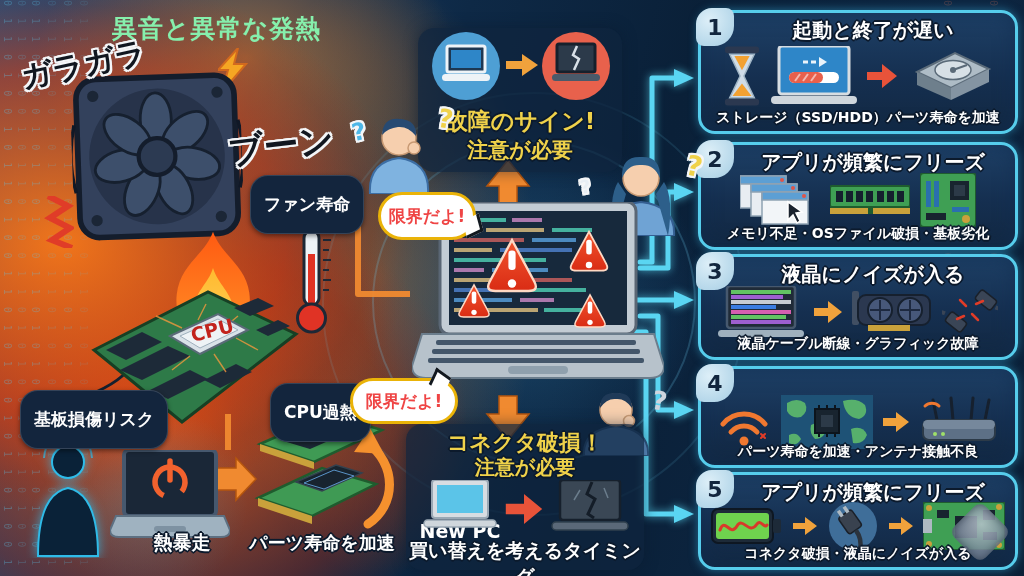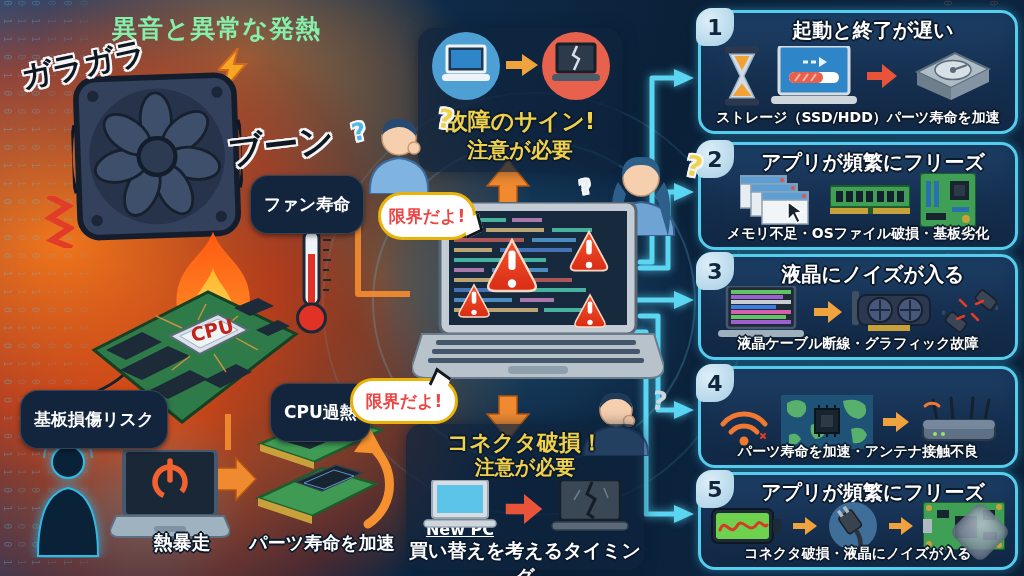--- a/index.html
+++ b/index.html
@@ -355,21 +355,21 @@
     </svg>
     <svg class="abs" style="left:98px;top:70px;" width="40" height="30" viewBox="0 0 34 28">
       <polygon points="0,9 17,9 17,0 34,14 17,28 17,19 0,19" fill="#e85339"></polygon>
     </svg>
     <svg class="abs" style="left:144px;top:56px;" width="80" height="52" viewBox="0 0 80 52">
       <rect x="10" y="0" width="60" height="40" rx="3" fill="#3a4755" stroke="#16202c" stroke-width="2.5"></rect>
       <path d="M42 2 L37 14 L45 19 L38 34 L44 38" fill="none" stroke="#141d28" stroke-width="3"></path>
       <path d="M30 10 L24 20 M54 8 L58 18" stroke="#6b7d8c" stroke-width="1.5"></path>
       <rect x="2" y="42" width="76" height="8" rx="4" fill="#5a6878" stroke="#30404e" stroke-width="1.5"></rect>
     </svg>
-    <div class="wl" style="left:0;top:96px;width:108px;font-size:16px;text-decoration:underline;">New PC</div>
+    <div class="wl" style="left:0;top:96px;width:108px;font-size:19px;">New PC</div>
     <div class="wl odark" style="top:114px;font-size:19px;">買い替えを考えるタイミング</div>
   </div>
 
   <div class="panel" style="top:10px;height:124px;">
     <div class="badge">1</div>
     <div class="ptitle odark">起動と終了が遅い</div>
     <div class="picons" style="top:32px;height:62px;">
       <svg width="38" height="60" viewBox="0 0 40 62">
         <rect x="2" y="0" width="36" height="7" rx="3" fill="#2b3850"></rect>
         <rect x="2" y="55" width="36" height="7" rx="3" fill="#2b3850"></rect>

